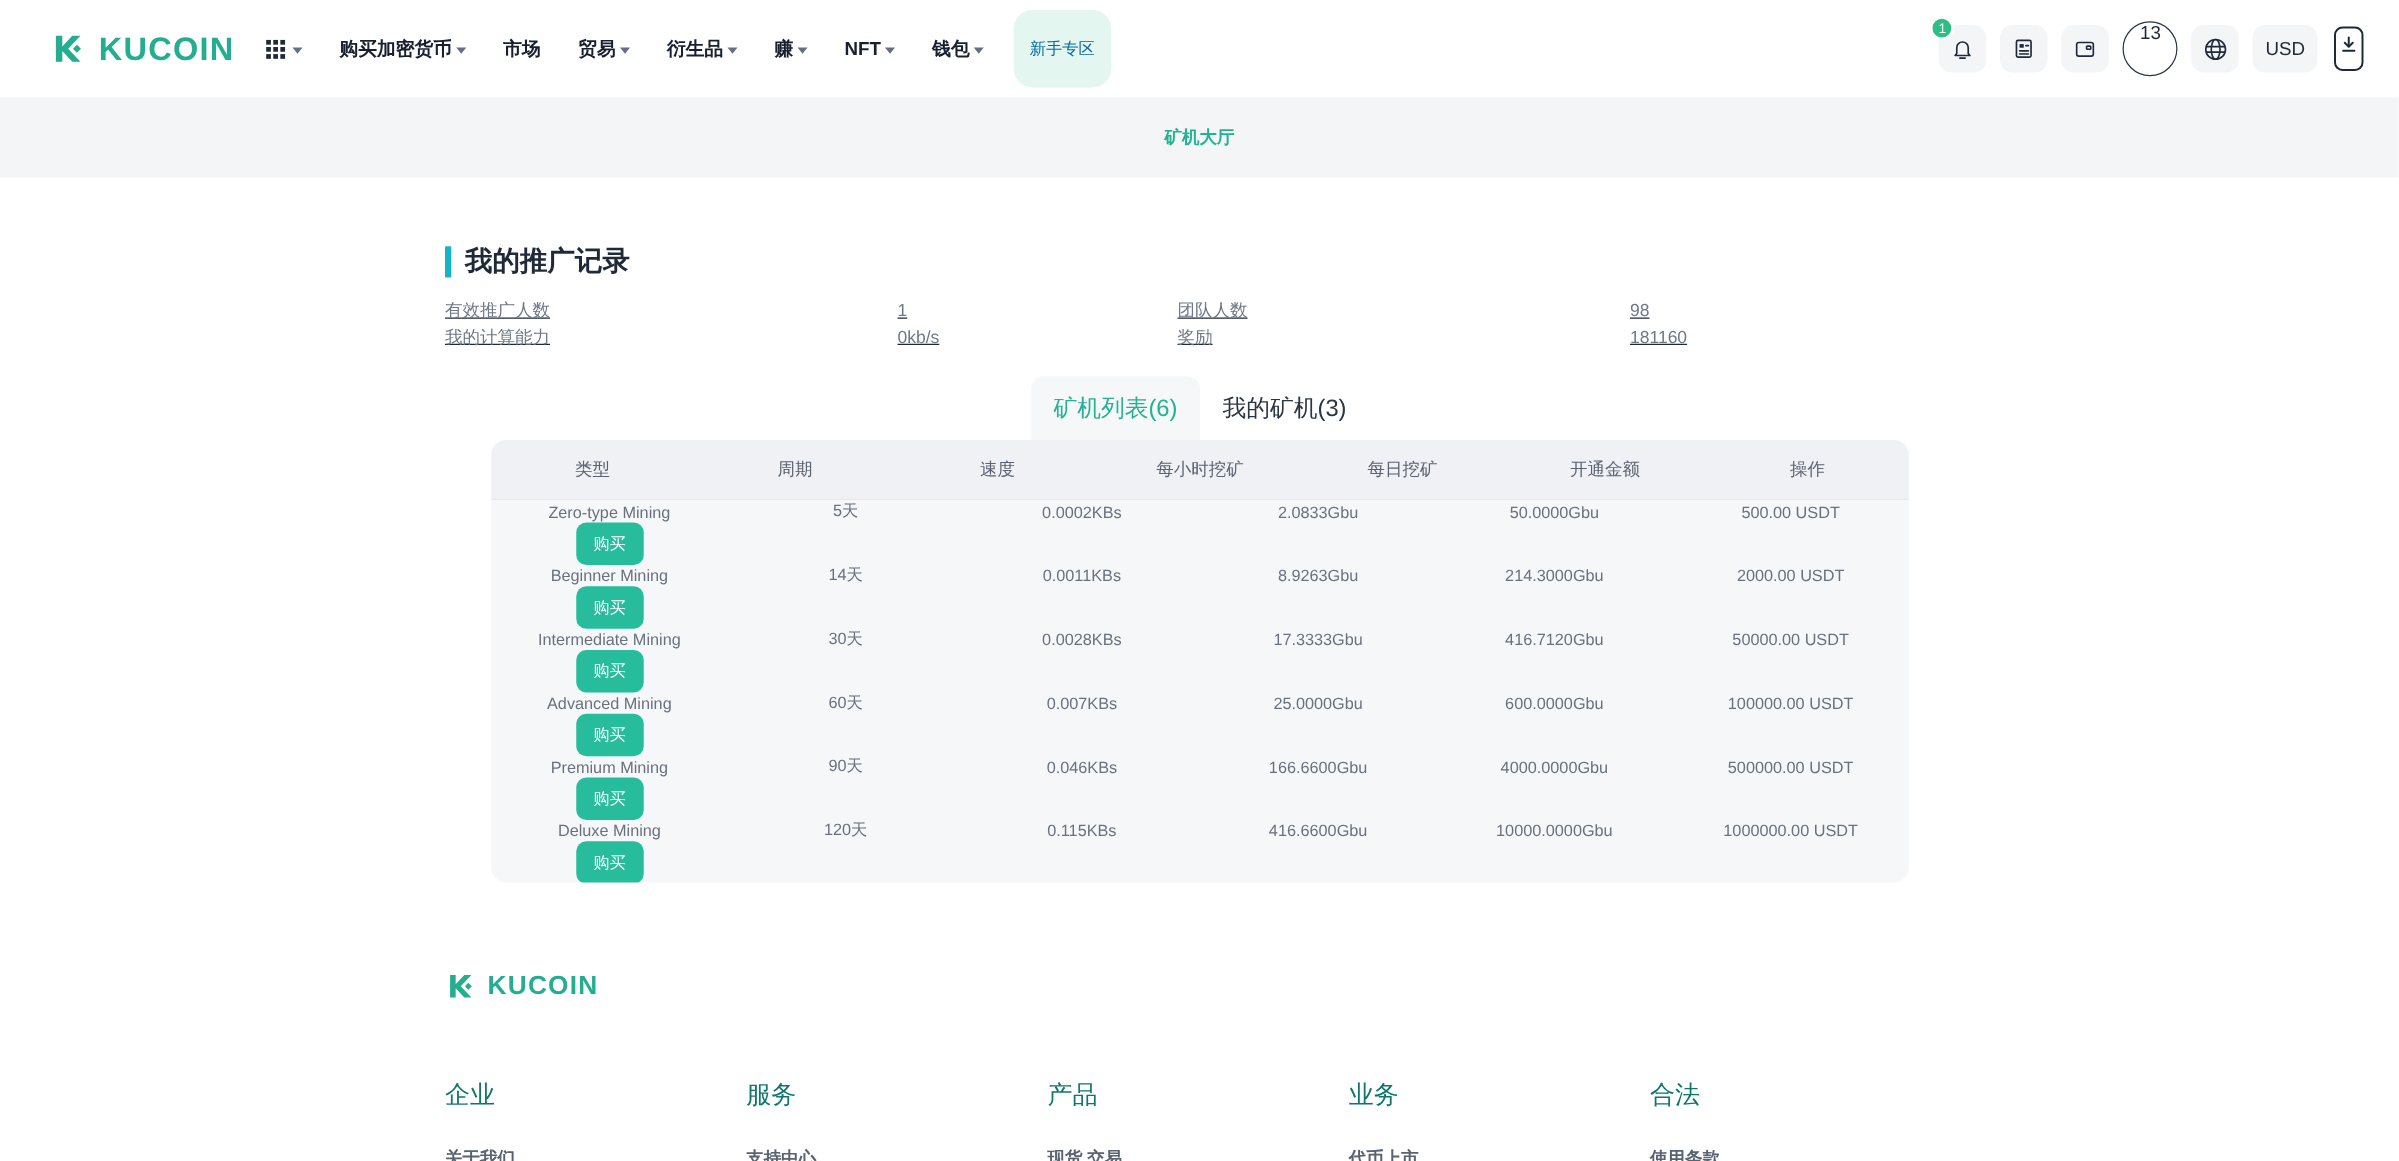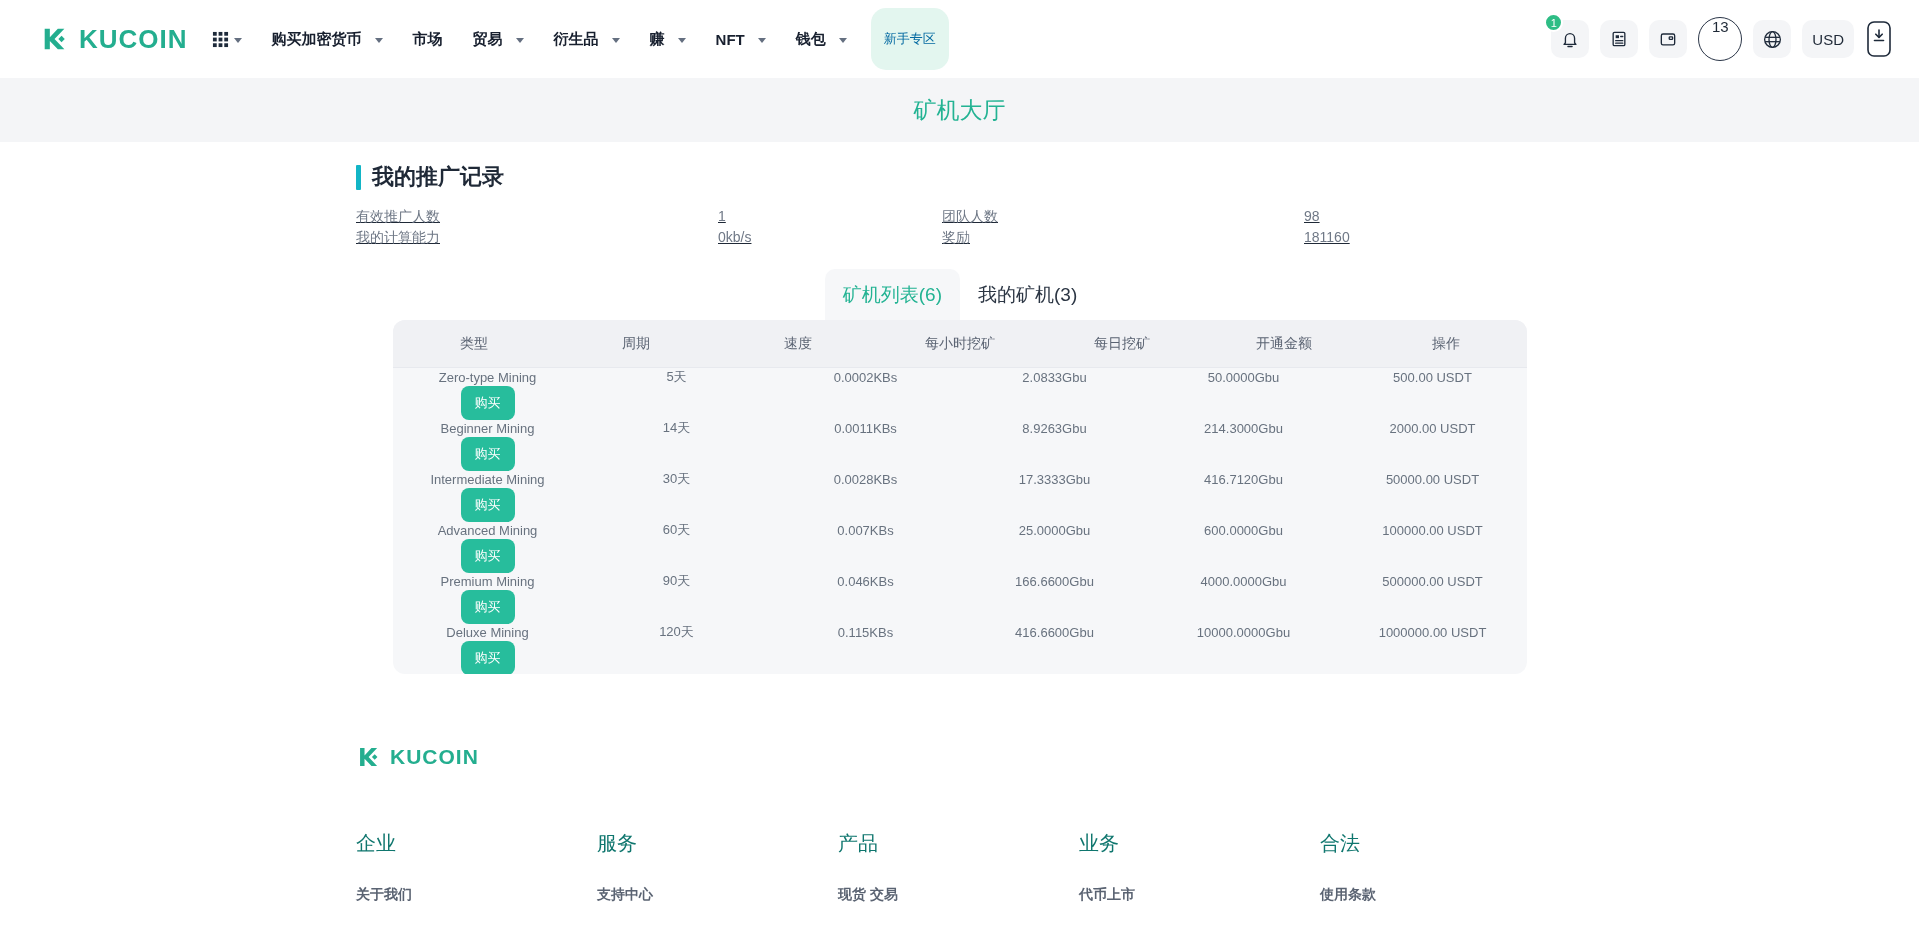--- a/index.html
+++ b/index.html
@@ -5,21 +5,21 @@
   * { margin:0; padding:0; box-sizing:border-box; }
   html,body { width:1919px; height:929px; overflow:hidden; background:#fff;
     font-family:"Liberation Sans","DejaVu Sans",sans-serif; color:#1f2937; }
 
   
   .navbar { height:78px; display:flex; align-items:center; padding:0 26px 0 40px; background:#fff; }
   .logo { display:flex; align-items:center; gap:9px; cursor:pointer; }
   .logo-text { font-size:26px; font-weight:800; color:#24ae8f; letter-spacing:1px; }
   .grid-btn { margin-left:24px; display:flex; align-items:center; gap:5px; cursor:pointer; }
   .nav-items { display:flex; align-items:center; margin-left:30px; gap:30px; }
-  .nav-item { display:flex; align-items:center; gap:13px; font-size:15px; font-weight:600;
+  .nav-item { display:flex; align-items:center; gap:3px; font-size:15px; font-weight:600;
     color:#18202f; cursor:pointer; white-space:nowrap; }
   .caret { width:0; height:0; border-left:4px solid transparent; border-right:4px solid transparent;
     border-top:5px solid #646f80; display:inline-block; margin-top:2px; }
   .newbie-badge { margin-left:24px; background:#e3f6ef; color:#0369a1; font-size:13px;
     padding:22px 13px; border-radius:15px; cursor:pointer; white-space:nowrap; }
 
   .nav-right { margin-left:auto; display:flex; align-items:center; gap:11px; }
   .icon-btn { width:38px; height:38px; background:#f4f5f7; border-radius:10px;
     display:flex; align-items:center; justify-content:center; cursor:pointer; position:relative; }
   .badge { position:absolute; top:-7px; left:-7px; min-width:19px; height:19px; background:#2ebd85;
@@ -27,24 +27,24 @@
     justify-content:center; border:2px solid #fff; }
   .level-circle { width:44px; height:44px; border-radius:50%; border:1.5px solid #2b3648;
     background:#fff; display:flex; justify-content:center;
     font-size:15px; color:#1f2937; cursor:pointer; }
   .usd-chip { height:38px; background:#f4f5f7; border-radius:10px; padding:0 10px;
     display:flex; align-items:center; font-size:15px; color:#1f2937; cursor:pointer; }
   .dl-btn { cursor:pointer; display:flex; align-items:center; }
 
   
   .banner { height:64px; background:#f4f5f7; display:flex; align-items:center; justify-content:center; }
-  .banner-title { font-size:23px; font-weight:400; color:#23b393; }
-
-  
-  .promo { margin:20px 0 0 356px; width:1171px; }
+  .banner-title { font-size:14px; font-weight:700; color:#23b393; }
+
+  
+  .promo { margin:52px 0 0 356px; width:1171px; }
   .promo-head { display:flex; align-items:center; }
   .promo-bar { width:5px; height:25px; background:#12b5c6; margin-right:11px; border-radius:1px; }
   .promo-title { font-size:22px; font-weight:700; color:#1f2937; }
   .stats { margin-top:14px; display:grid; grid-template-columns:586px 586px; row-gap:1px;text-decoration:underline; }
   .stat-cell { display:flex; font-size:14px; color:#6f7886; line-height:20px; }
   .stat-label { width:362px; }
   .stat-value { }
 
   
   .tabs { margin:22px 0 0 393px; width:1134px; display:flex; justify-content:center; align-items:flex-end; }

